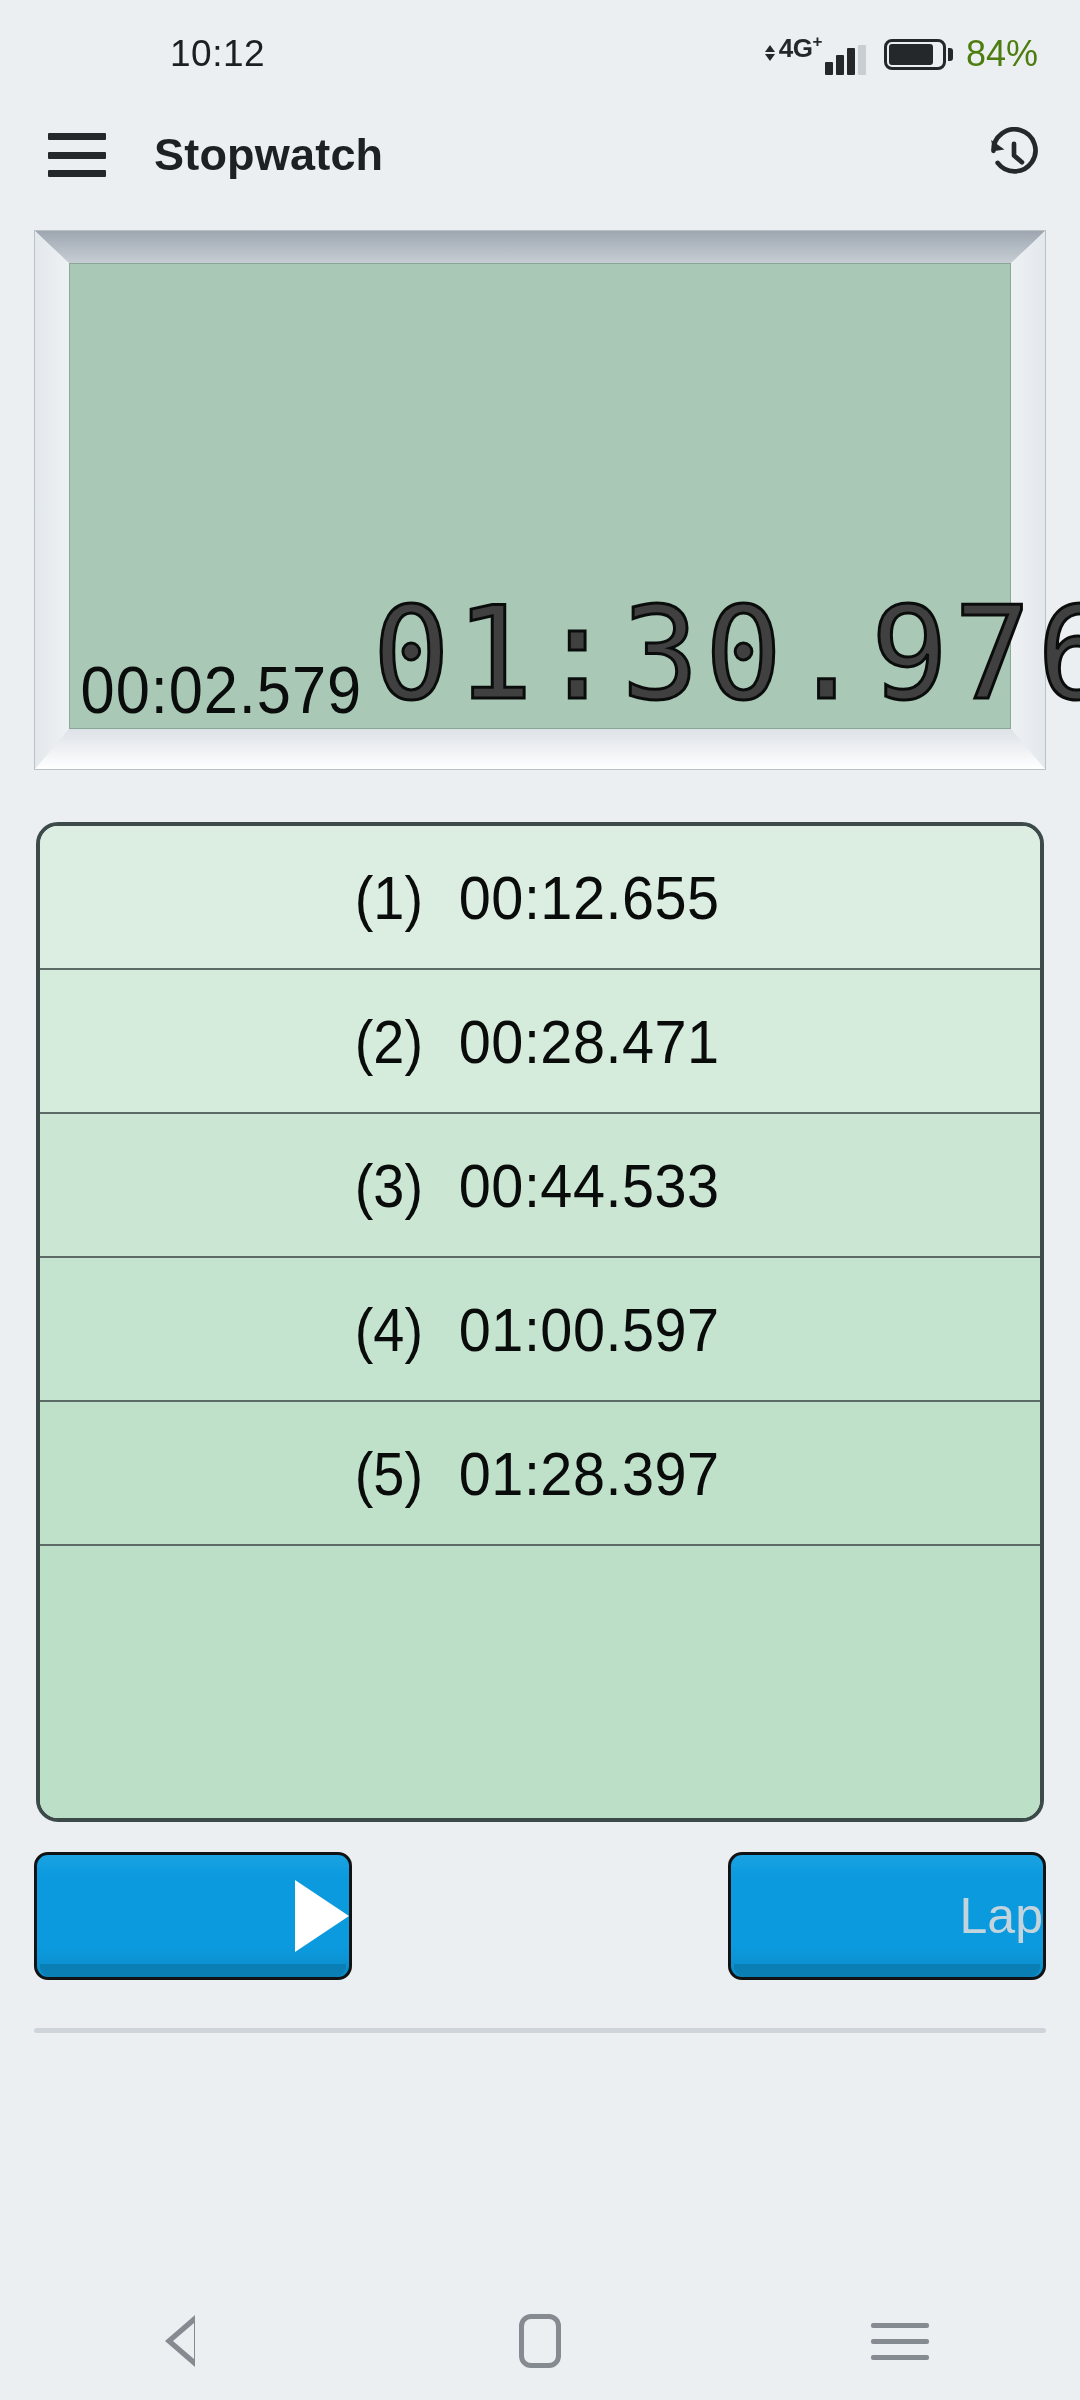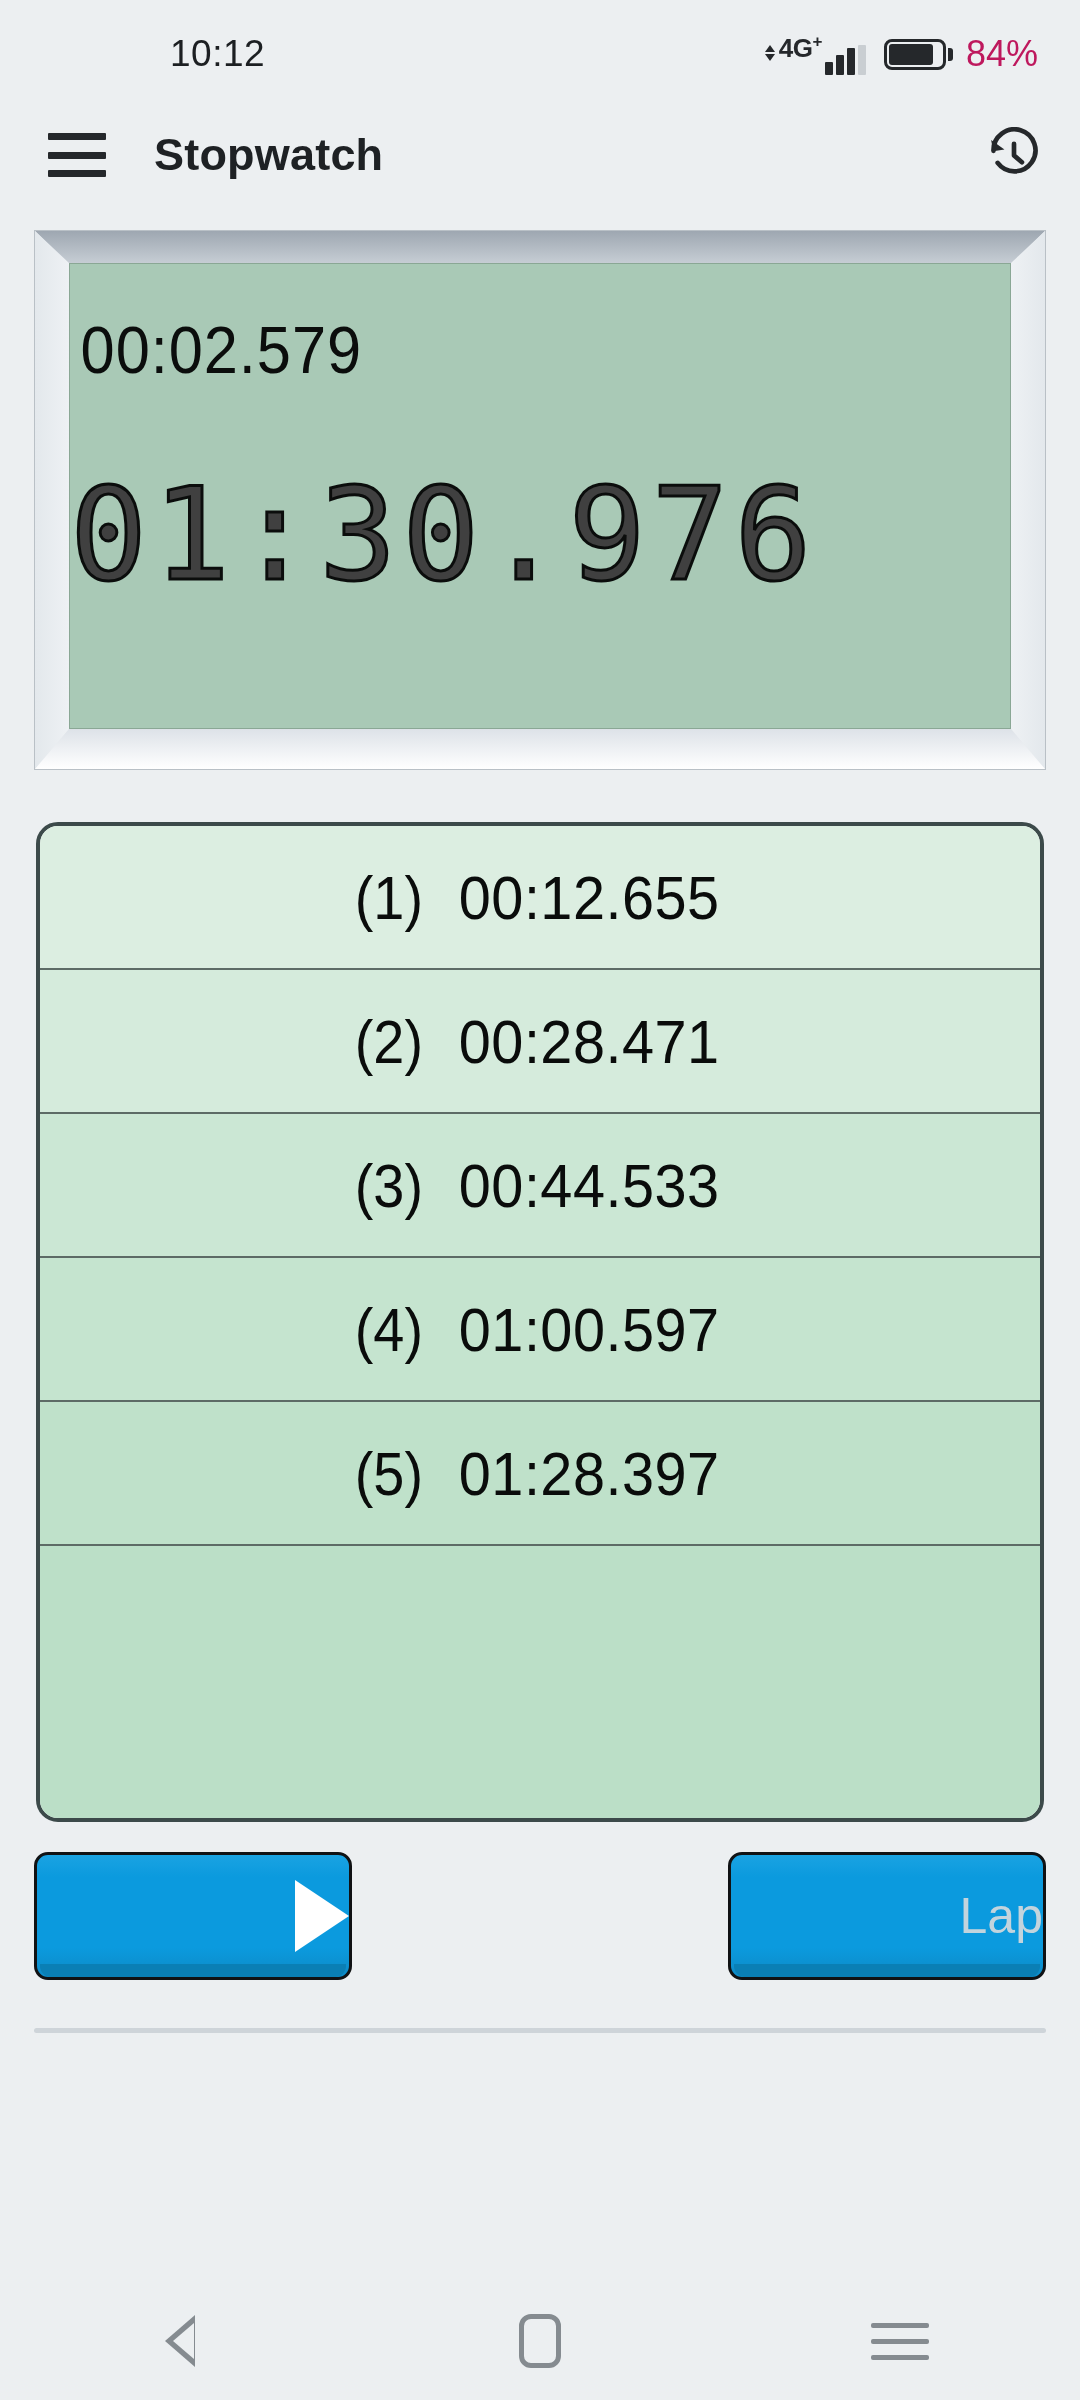--- a/index.html
+++ b/index.html
@@ -49,21 +49,21 @@
     position:absolute;inset:0;border:3px solid #25282b;border-radius:8px;
   }
   .batt-fill{
     position:absolute;left:5px;top:5px;bottom:5px;width:44px;
     background:#25282b;border-radius:3px;
   }
   .batt-tip{
     position:absolute;right:-7px;top:9px;width:5px;height:13px;
     background:#25282b;border-radius:0 3px 3px 0;
   }
-  .sb-pct{ font-size:36px;color:#be185d;margin-left:12px;}
+  .sb-pct{ font-size:36px;color:#4d7c0f;margin-left:12px;}
 
   
   .appbar{
     width:1080px;height:110px;display:flex;align-items:center;
     padding:0 38px 0 48px;
   }
   .hamburger{ width:58px;height:44px;display:flex;flex-direction:column;
     justify-content:space-between;cursor:pointer;}
   .hamburger span{ display:block;height:7px;background:#25282b;border-radius:1px;}
   .appbar-title{
@@ -96,21 +96,21 @@
     clip-path:polygon(0 0,100% 32px,100% calc(100% - 40px),0 100%);
   }
   .bz-right{
     top:0;right:0;width:34px;height:100%;
     background:linear-gradient(90deg,#eef1f4,#e3e8ec);
     clip-path:polygon(100% 0,0 32px,0 calc(100% - 40px),100% 100%);
   }
   .lcd-screen{
     position:absolute;left:34px;top:32px;right:34px;bottom:40px;
     background:#a9c9b6;border:1px solid #8aa795;
-    display:flex;flex-direction:column;align-items:flex-start;
+    display:flex;flex-direction:row;align-items:flex-end;
   }
   .lcd-lap{
     font-family:"Liberation Sans Narrow","Liberation Sans",sans-serif;
     font-stretch:condensed;
     font-size:66px;color:#0b0d0c;margin-top:48px;letter-spacing:1px;
     transform:scaleX(.93);
   }
   .lcd-main{
     font-family:"DejaVu Sans Mono","Liberation Mono",monospace;
     font-size:128px;color:#404040;margin-top:72px;

